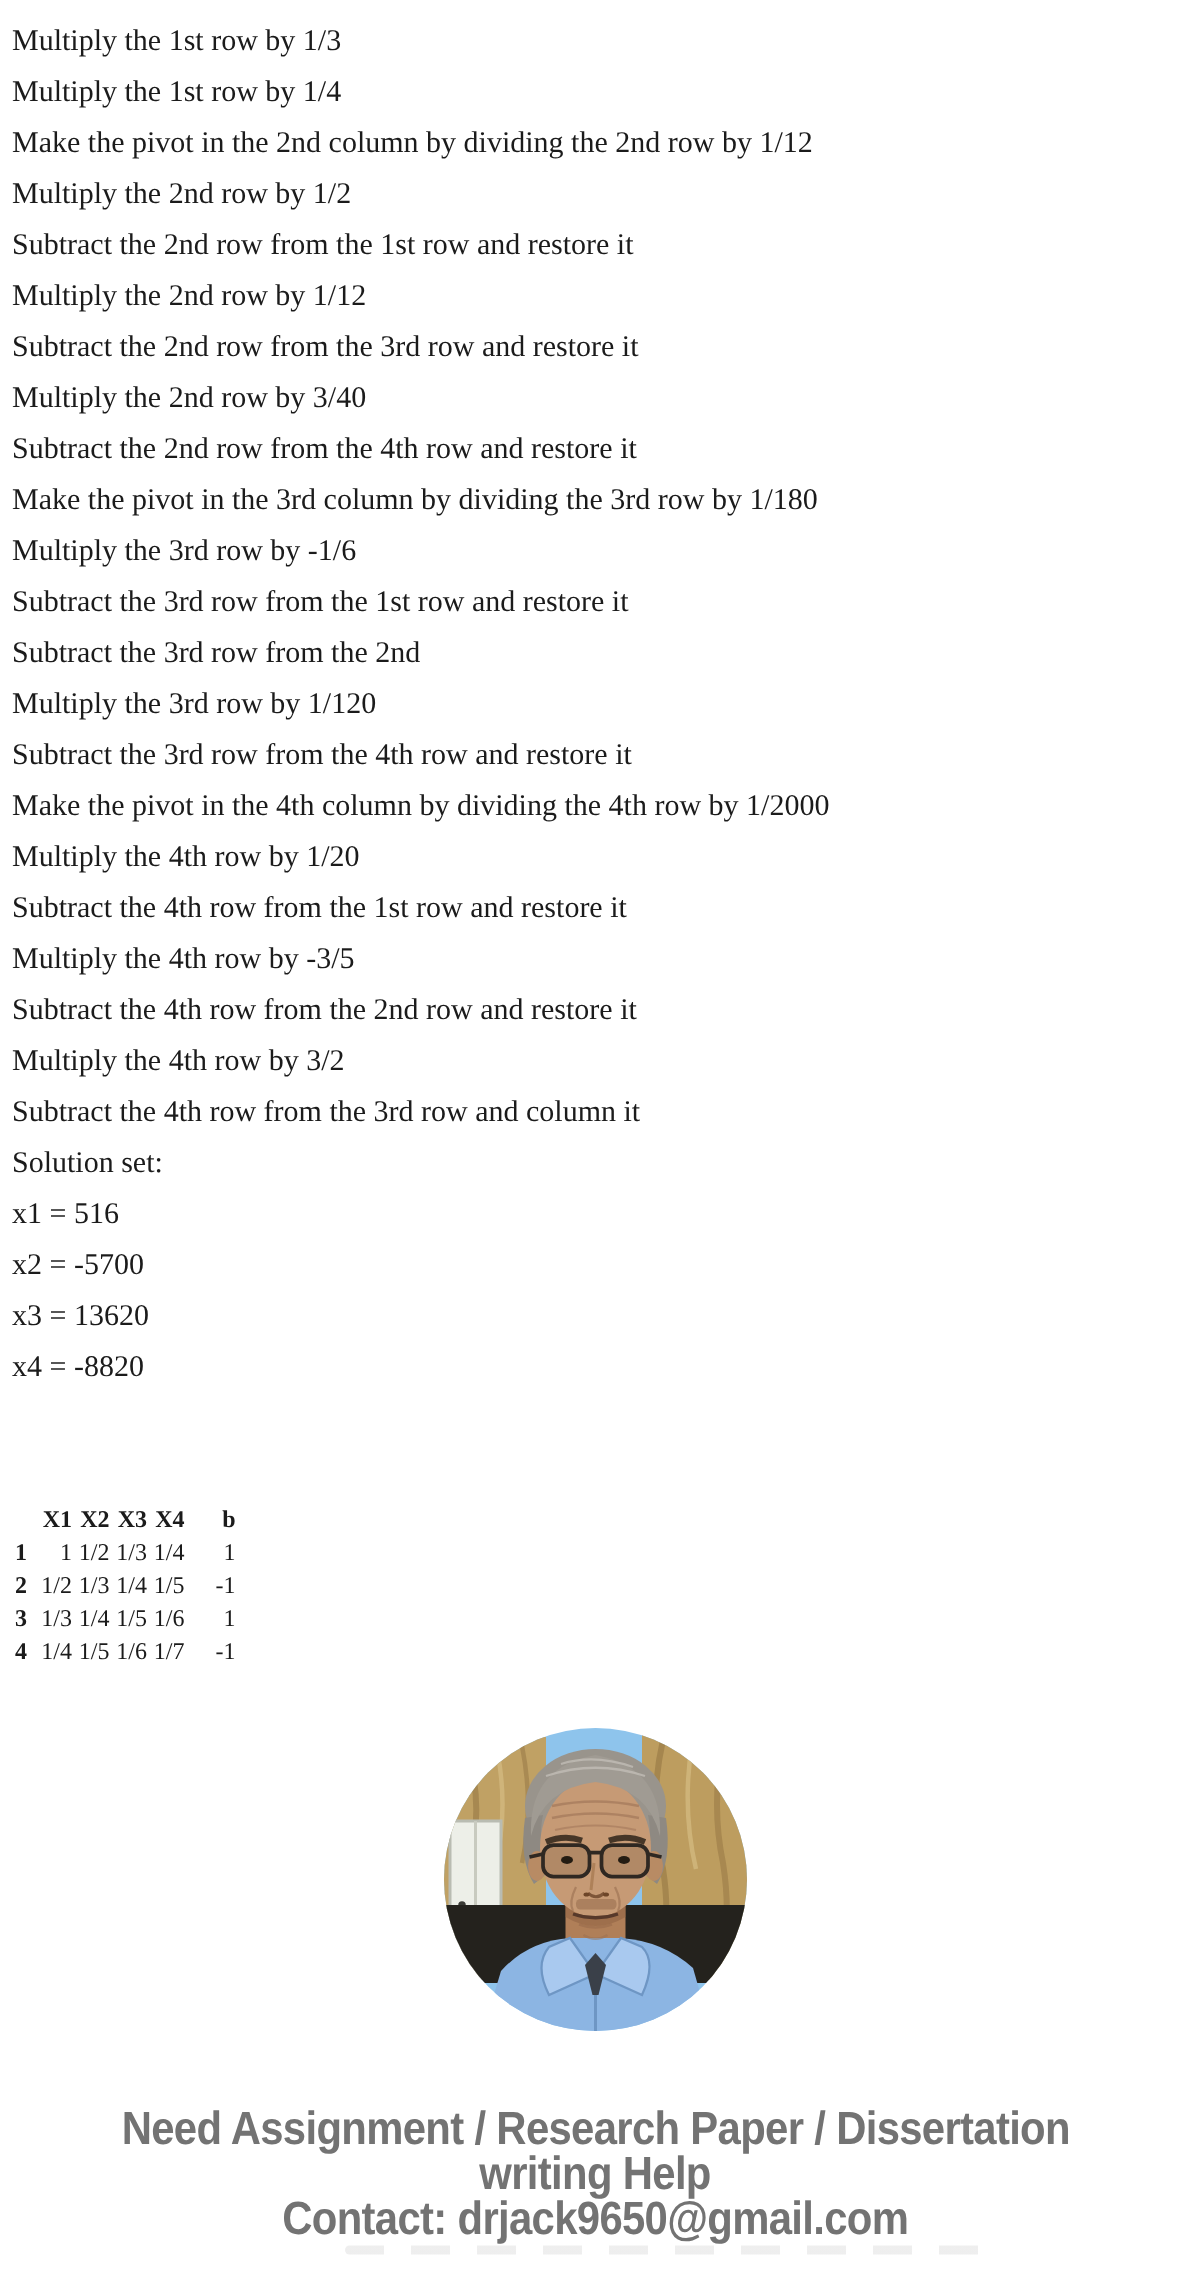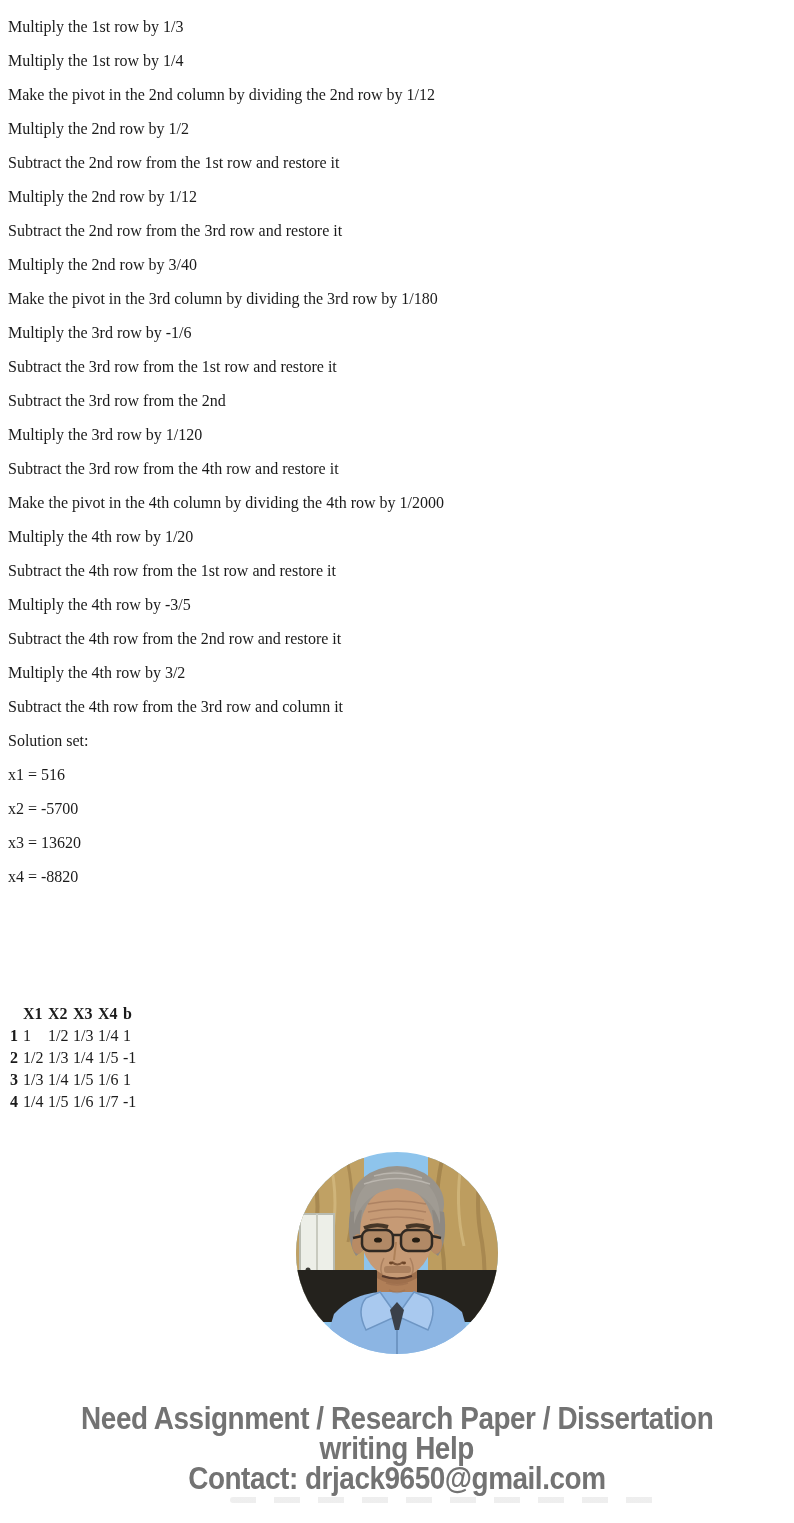--- a/index.html
+++ b/index.html
@@ -8,37 +8,37 @@
     width:794px;height:1523px;
     background:#ffffff;
     font-family:"Liberation Serif", serif;
     color:#1b1b1b;
     overflow:hidden;
   }
   
   .steps{position:absolute;top:10px;left:8px;right:4px;}
   .steps p{
     margin:0;
-    font-size:16px;
+    font-size:20px;
     line-height:34px;
     white-space:nowrap;
   }
   
   .mtable{
     position:absolute;top:1003px;left:8px;
     border-collapse:collapse;
     table-layout:fixed;
     font-size:16px;
   }
   .mtable col.lab{width:15px;}
   .mtable col.c{width:25px;}
   .mtable col.cb{width:34px;}
   .mtable th,.mtable td{
     padding:0;height:22px;
-    text-align:left;vertical-align:middle;
+    text-align:right;vertical-align:middle;
     font-weight:400;line-height:22px;white-space:nowrap;
   }
   .mtable thead th{font-weight:700;}
   .mtable .rowlab{font-weight:700;text-align:right;padding-right:5px;}
   
   .avatar-wrap{
     position:absolute;top:1152px;left:296px;
     width:202px;height:202px;
   }
   .avatar-wrap svg{display:block;width:202px;height:202px;}
@@ -72,20 +72,21 @@
 
   <div class="steps">
       <p>Multiply the 1st row by 1/3</p>
       <p>Multiply the 1st row by 1/4</p>
       <p>Make the pivot in the 2nd column by dividing the 2nd row by 1/12</p>
       <p>Multiply the 2nd row by 1/2</p>
       <p>Subtract the 2nd row from the 1st row and restore it</p>
       <p>Multiply the 2nd row by 1/12</p>
       <p>Subtract the 2nd row from the 3rd row and restore it</p>
       <p>Multiply the 2nd row by 3/40</p>
+      <p>Subtract the 2nd row from the 4th row and restore it</p>
       <p>Make the pivot in the 3rd column by dividing the 3rd row by 1/180</p>
       <p>Multiply the 3rd row by -1/6</p>
       <p>Subtract the 3rd row from the 1st row and restore it</p>
       <p>Subtract the 3rd row from the 2nd</p>
       <p>Multiply the 3rd row by 1/120</p>
       <p>Subtract the 3rd row from the 4th row and restore it</p>
       <p>Make the pivot in the 4th column by dividing the 4th row by 1/2000</p>
       <p>Multiply the 4th row by 1/20</p>
       <p>Subtract the 4th row from the 1st row and restore it</p>
       <p>Multiply the 4th row by -3/5</p>

